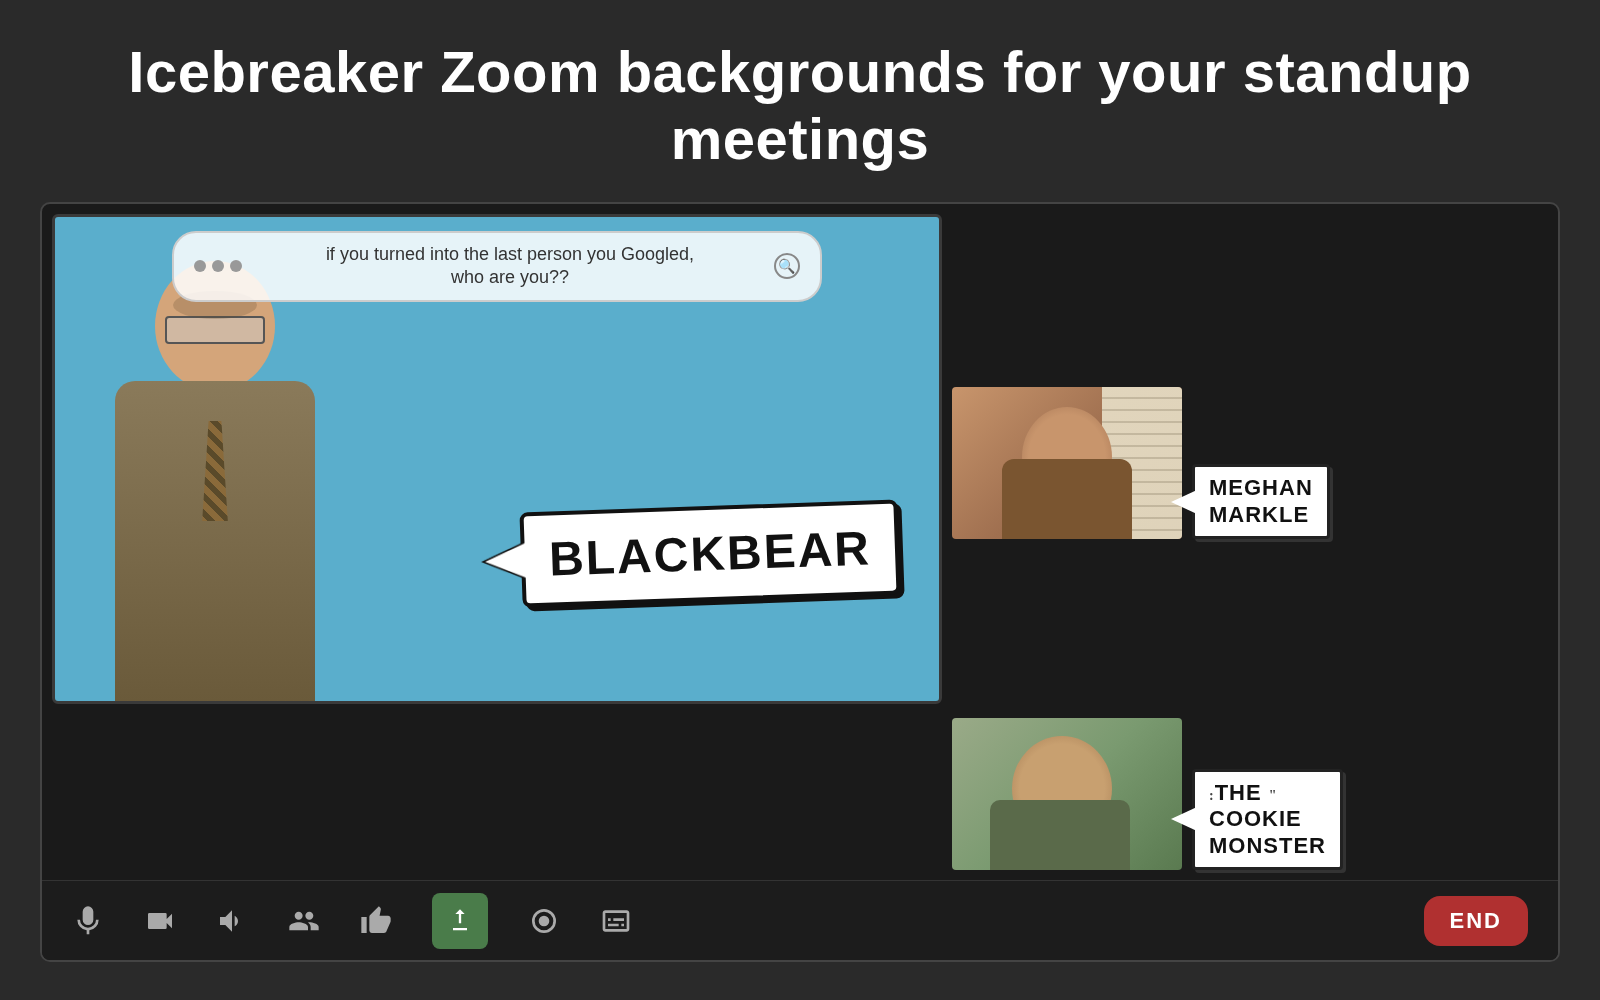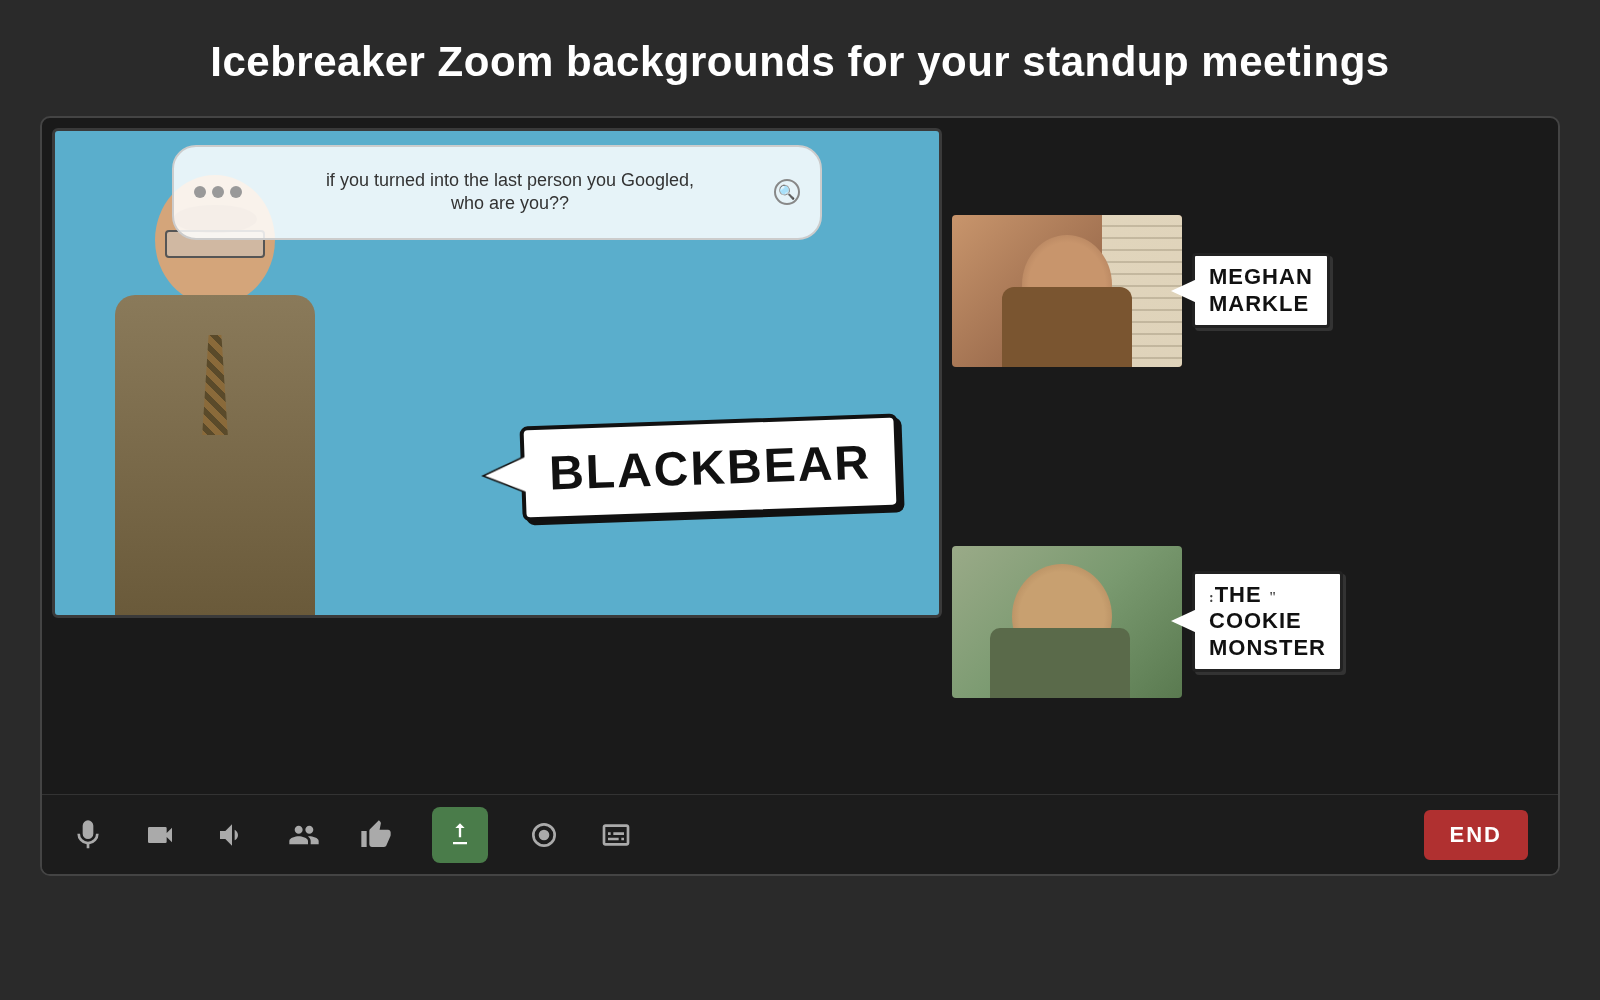--- a/index.html
+++ b/index.html
@@ -8,21 +8,21 @@
       width: 1600px;
       height: 1000px;
       background-color: #2a2a2a;
       font-family: Arial, sans-serif;
       overflow: hidden;
     }
 
     .page-title {
       text-align: center;
       color: #ffffff;
-      font-size: 42px;
+      font-size: 58px;
       font-weight: 900;
       padding: 38px 40px 30px;
       letter-spacing: 0.5px;
     }
 
     .zoom-window {
       margin: 0 auto;
       width: 1520px;
       height: 760px;
       background: #1a1a1a;
@@ -55,21 +55,21 @@
     
     .browser-bar {
       position: absolute;
       top: 14px;
       left: 50%;
       transform: translateX(-50%);
       width: 650px;
       background: rgba(255,255,255,0.85);
       border-radius: 24px;
       border: 2px solid #ccc;
-      padding: 22px 20px;
+      padding: 10px 20px;
       display: flex;
       align-items: center;
       z-index: 10;
     }
 
     .browser-dots {
       display: flex;
       gap: 6px;
       margin-right: 12px;
     }
@@ -143,21 +143,21 @@
     .participants-panel {
       flex: 1;
       display: flex;
       flex-direction: column;
       padding: 10px 10px 10px 10px;
       gap: 6px;
     }
 
     .participant-row {
       display: flex;
-      align-items: center;
+      align-items: flex-end;
       flex: 1;
       gap: 0;
       position: relative;
     }
 
     .participant-thumb {
       width: 230px;
       height: 152px;
       border-radius: 4px;
       overflow: hidden;
@@ -279,21 +279,21 @@
       height: 28px;
     }
 
     .end-btn {
       background: #b03030;
       color: white;
       font-family: 'Arial Black', sans-serif;
       font-size: 22px;
       font-weight: 900;
       padding: 12px 26px;
-      border-radius: 6px;
+      border-radius: 16px;
       letter-spacing: 2px;
       cursor: pointer;
       border: none;
     }
 
     
     .dwight-figure {
       position: absolute;
       bottom: 0;
       left: 20px;

